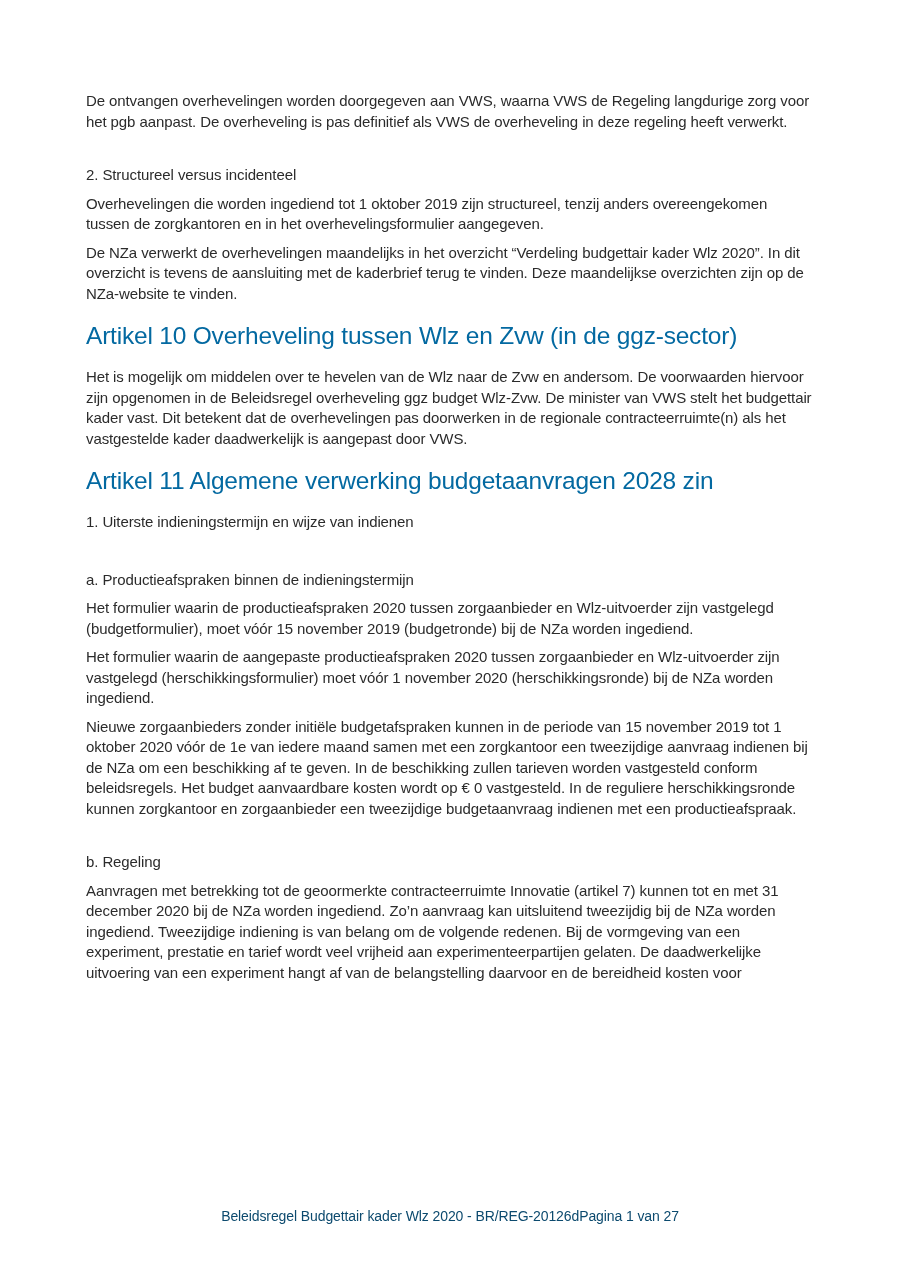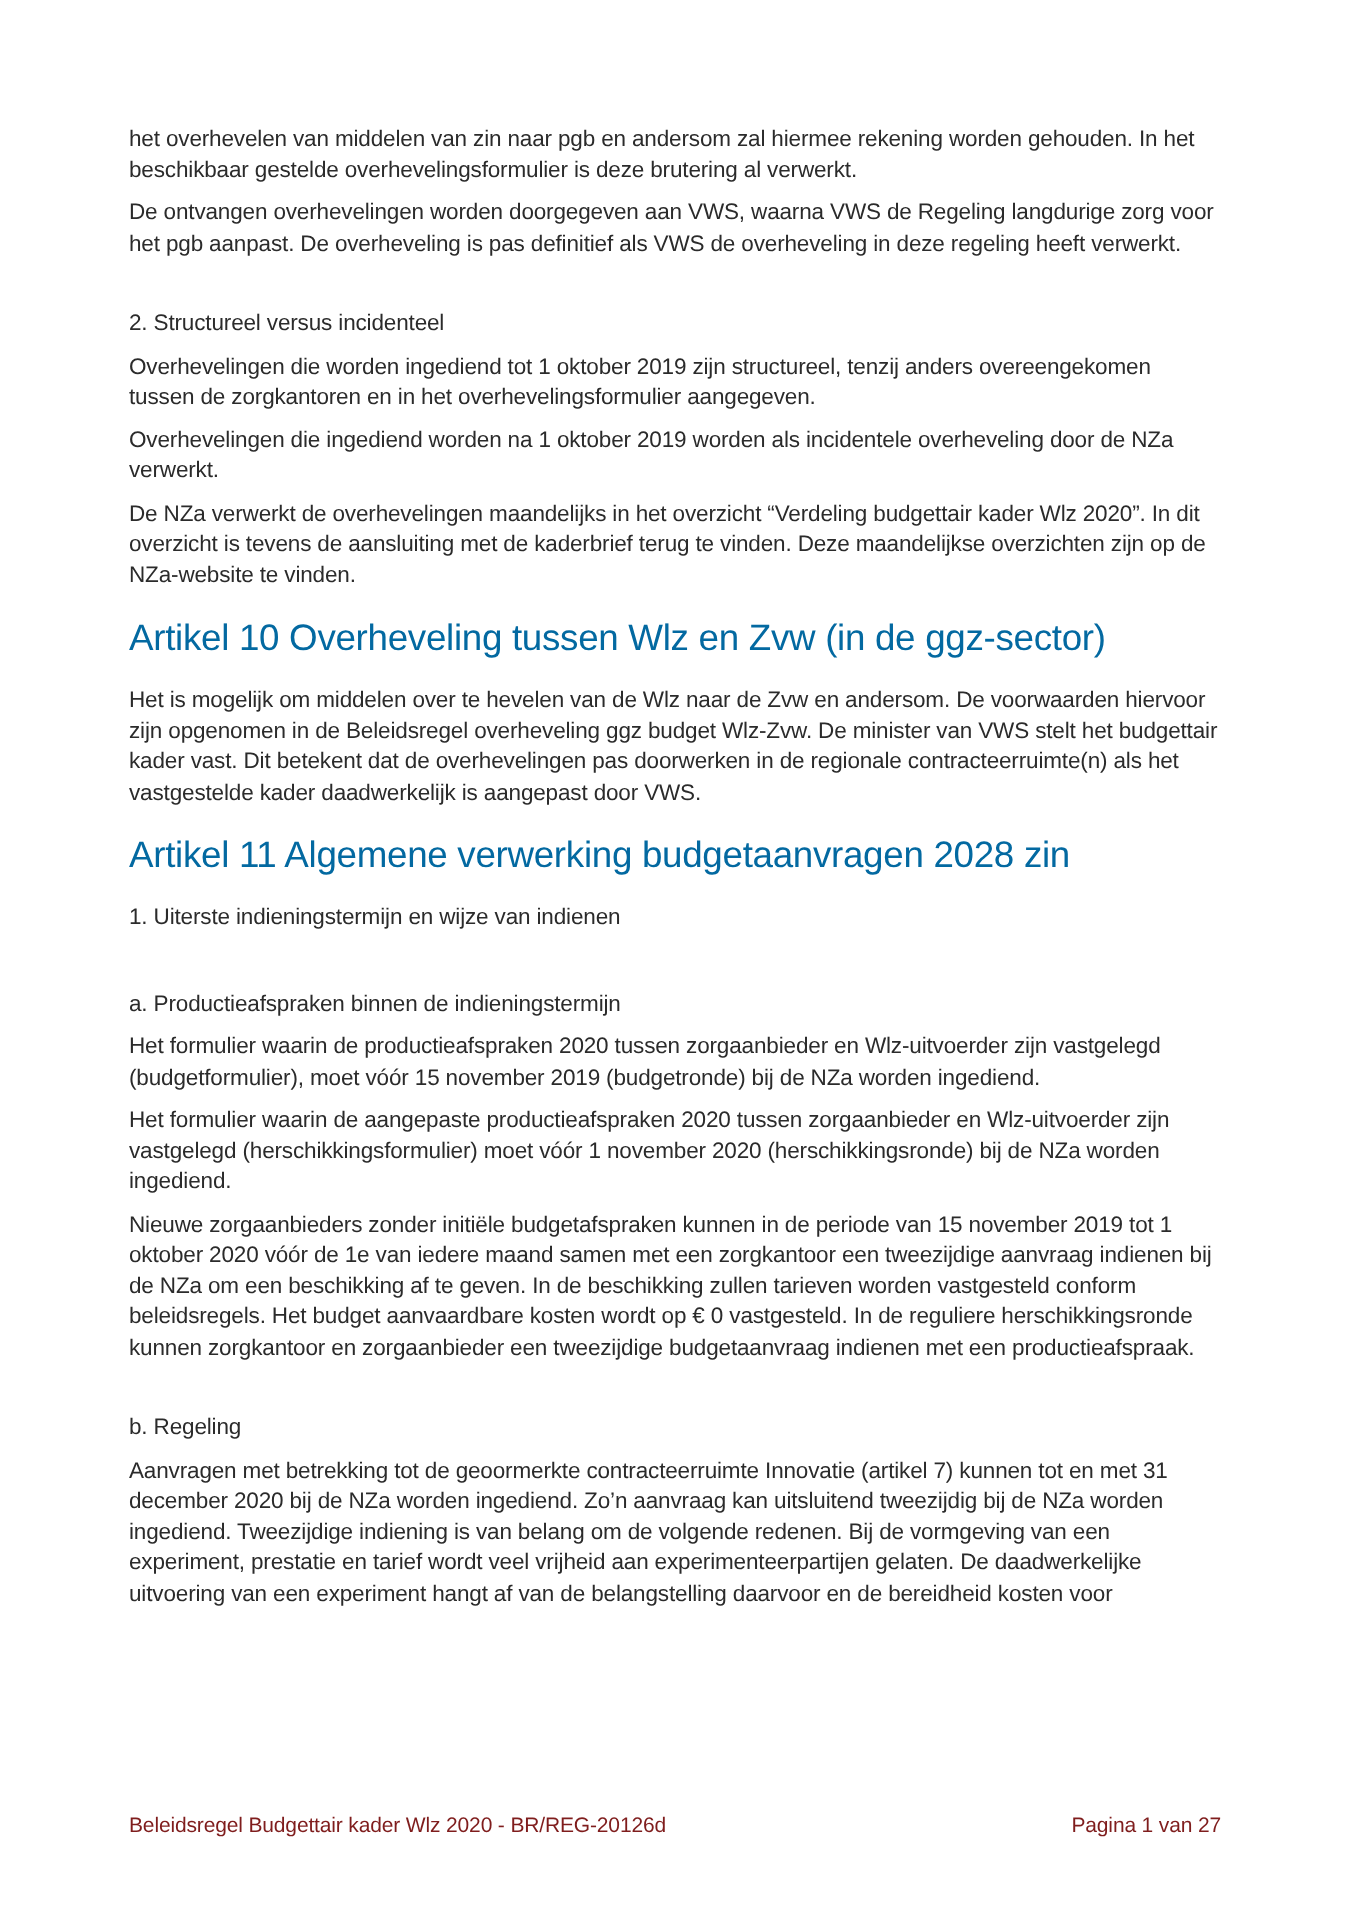--- a/index.html
+++ b/index.html
@@ -52,36 +52,34 @@
     margin: 15px 0 15px 0;
     letter-spacing: -0.2px;
     color: #0369a1;
   }
   .footer {
     position: absolute;
     left: 86px;
     right: 86px;
     top: 1207px;
     display: flex;
-    justify-content: space-between;
+    justify-content: center;
     font-size: 14px;
     line-height: 19px;
     letter-spacing: -0.1px;
-    color: #7f1d1d;
+    color: #0c4a6e;
   }
 </style>
 </head>
 <body>
 
 <main class="page">
-  <p class="p first">het overhevelen van middelen van zin naar pgb en andersom zal hiermee rekening worden gehouden. In het beschikbaar gestelde overhevelingsformulier is deze brutering al verwerkt.</p>
   <p class="p">De ontvangen overhevelingen worden doorgegeven aan VWS, waarna VWS de Regeling langdurige zorg voor het pgb aanpast. De overheveling is pas definitief als VWS de overheveling in deze regeling heeft verwerkt.</p>
   <p class="sub">2. Structureel versus incidenteel</p>
   <p class="p">Overhevelingen die worden ingediend tot 1 oktober 2019 zijn structureel, tenzij anders overeengekomen tussen de zorgkantoren en in het overhevelingsformulier aangegeven.</p>
-  <p class="p">Overhevelingen die ingediend worden na 1 oktober 2019 worden als incidentele overheveling door de NZa verwerkt.</p>
   <p class="p">De NZa verwerkt de overhevelingen maandelijks in het overzicht  “Verdeling budgettair kader Wlz 2020”. In dit overzicht is tevens de aansluiting met de kaderbrief terug te vinden. Deze maandelijkse overzichten zijn op de NZa-website te vinden.</p>
   <h1>Artikel 10 Overheveling tussen Wlz en Zvw (in de ggz-sector)</h1>
   <p class="p">Het is mogelijk om middelen over te hevelen van de Wlz naar de Zvw en andersom. De voorwaarden hiervoor zijn opgenomen in de Beleidsregel overheveling ggz budget Wlz-Zvw. De minister van VWS stelt het budgettair kader vast. Dit betekent dat de overhevelingen pas doorwerken in de regionale contracteerruimte(n) als het vastgestelde kader daadwerkelijk is aangepast door VWS.</p>
   <h1>Artikel 11 Algemene verwerking budgetaanvragen 2028 zin</h1>
   <p class="sub after-h1">1. Uiterste indieningstermijn en wijze van indienen</p>
   <p class="sub big-gap">a. Productieafspraken binnen de indieningstermijn</p>
   <p class="p">Het formulier waarin de productieafspraken 2020 tussen zorgaanbieder en Wlz-uitvoerder zijn vastgelegd (budgetformulier), moet vóór 15 november 2019 (budgetronde) bij de NZa worden ingediend.</p>
   <p class="p">Het formulier waarin de aangepaste productieafspraken 2020 tussen zorgaanbieder en Wlz-uitvoerder zijn vastgelegd (herschikkingsformulier) moet vóór 1 november 2020 (herschikkingsronde) bij de NZa worden ingediend.</p>
   <p class="p">Nieuwe zorgaanbieders zonder initiële budgetafspraken kunnen in de periode van 15 november 2019 tot 1 oktober 2020 vóór de 1e van iedere maand samen met een zorgkantoor een tweezijdige aanvraag indienen bij de NZa om een beschikking af te geven. In de beschikking zullen tarieven worden vastgesteld conform beleidsregels. Het budget aanvaardbare kosten wordt op € 0 vastgesteld. In de reguliere herschikkingsronde kunnen zorgkantoor en zorgaanbieder een tweezijdige budgetaanvraag indienen met een productieafspraak.</p>
   <p class="sub">b. Regeling</p>

